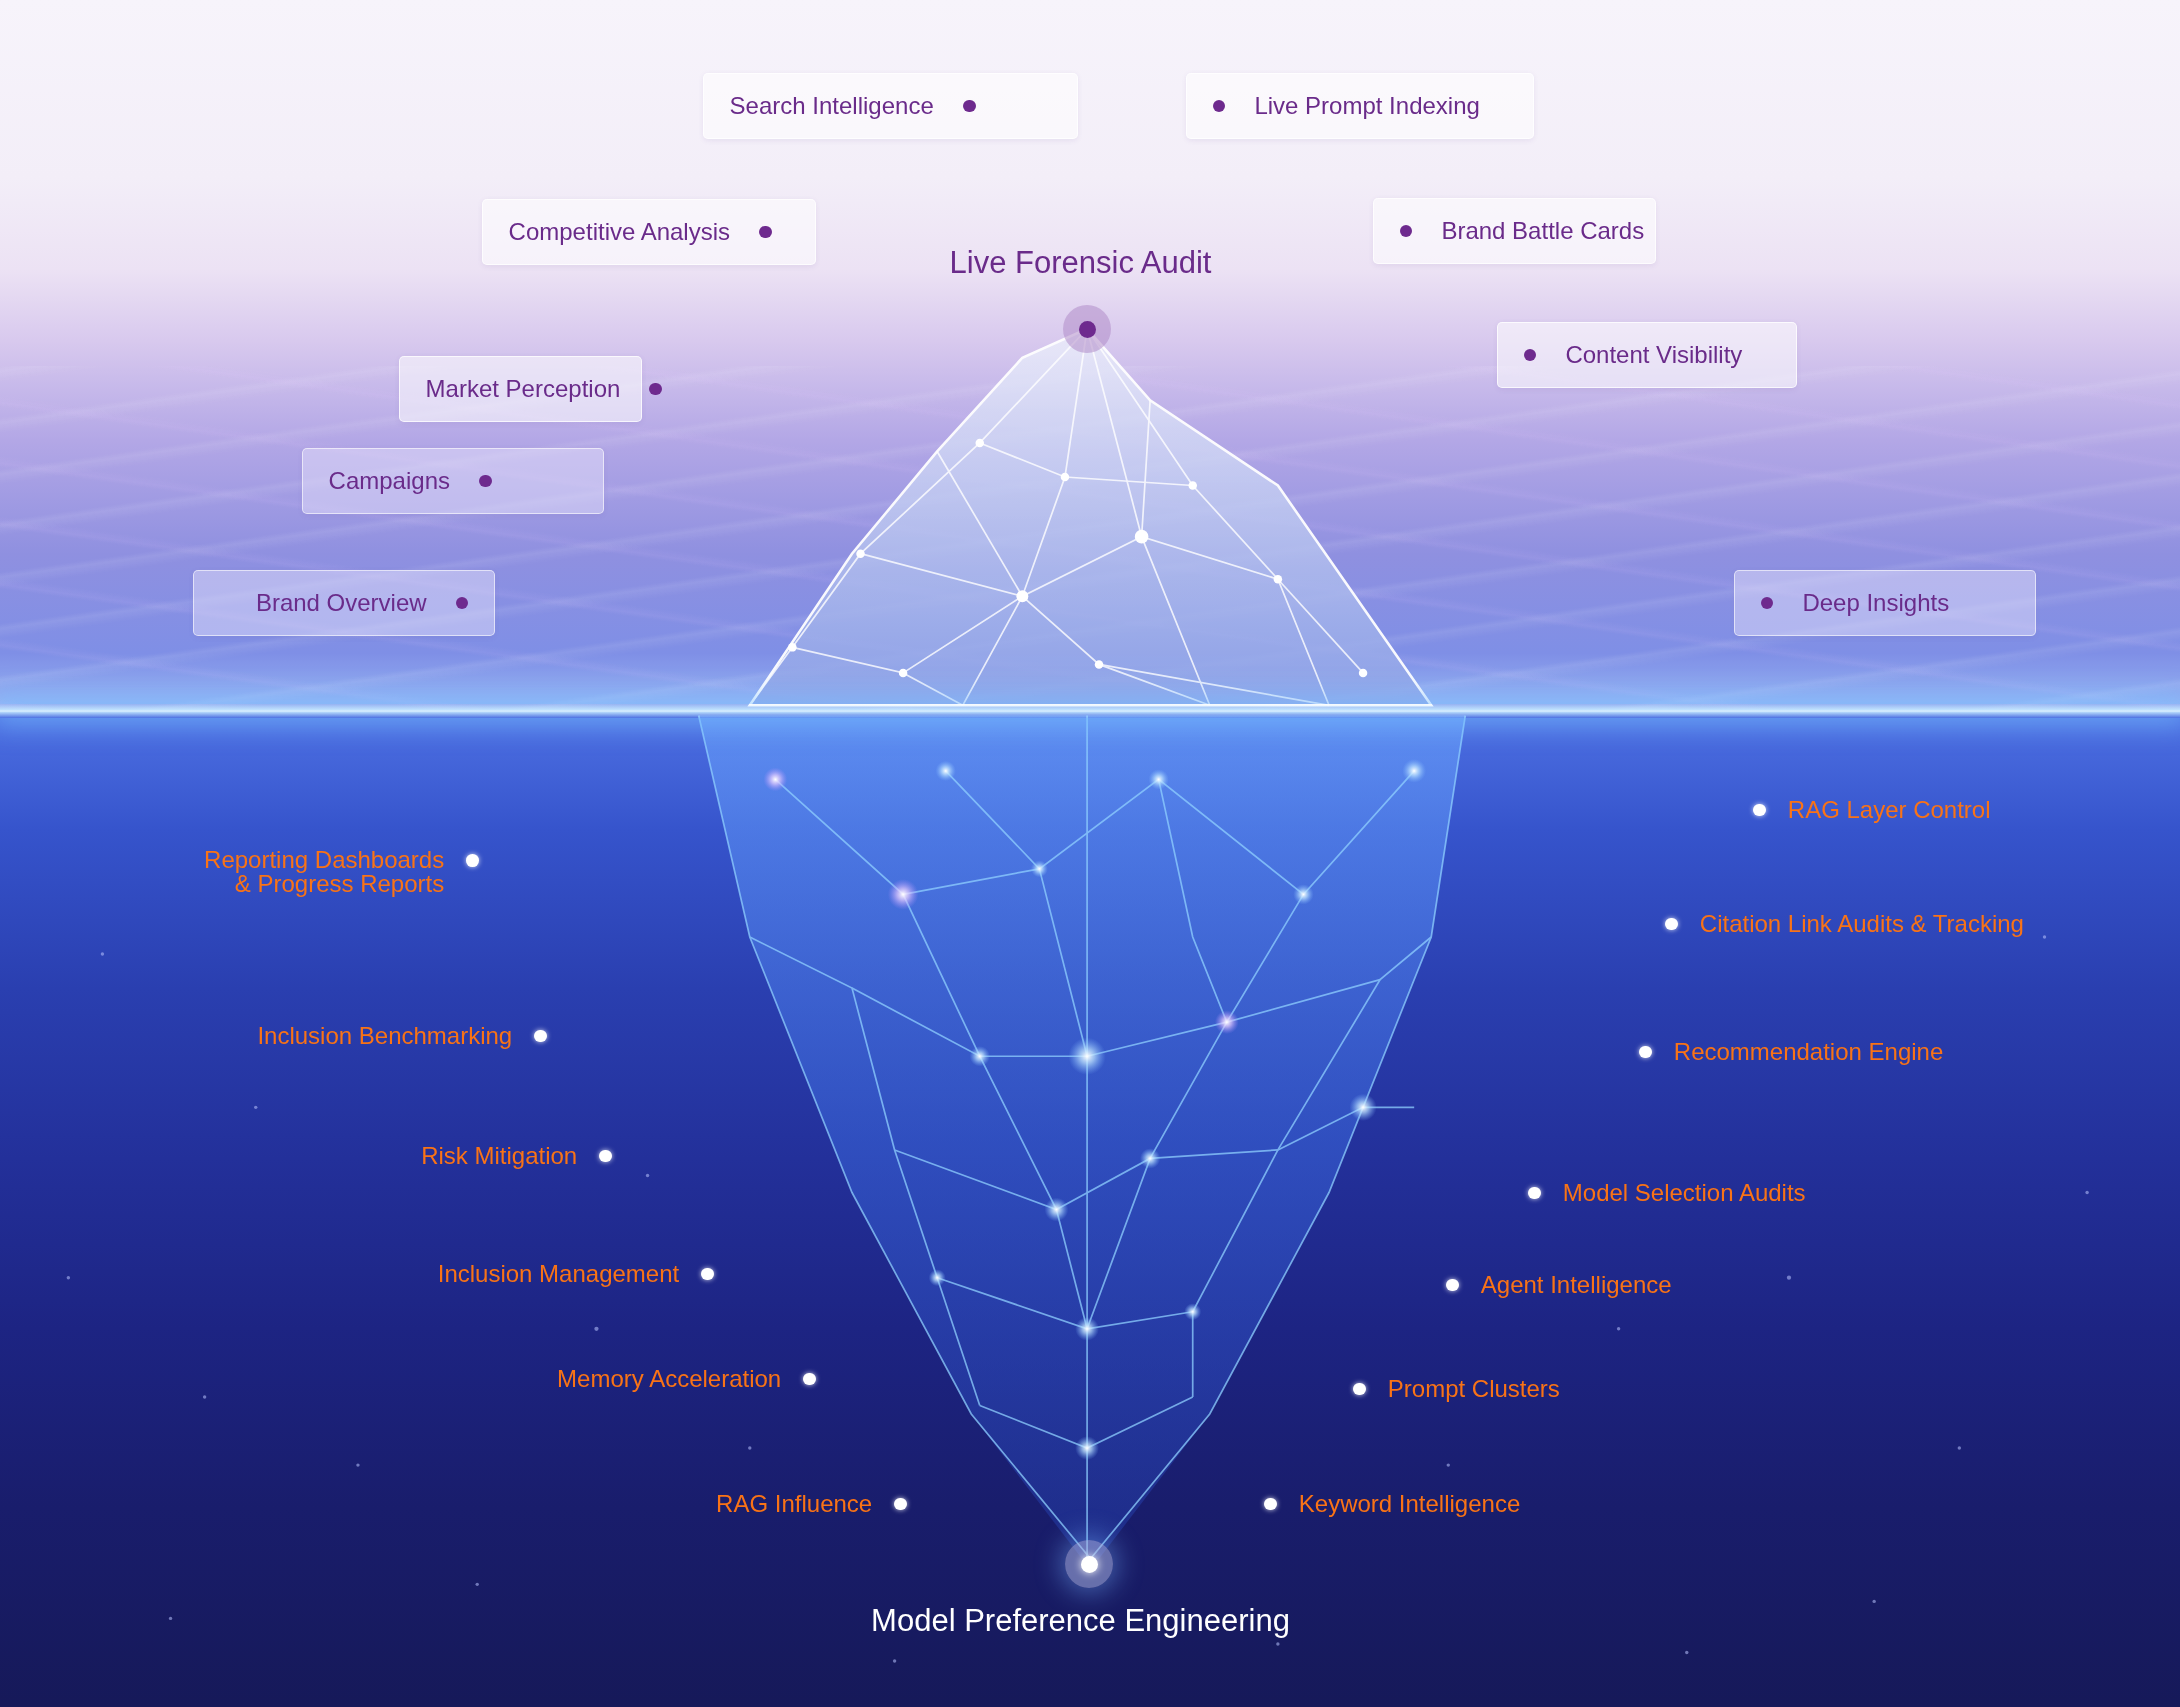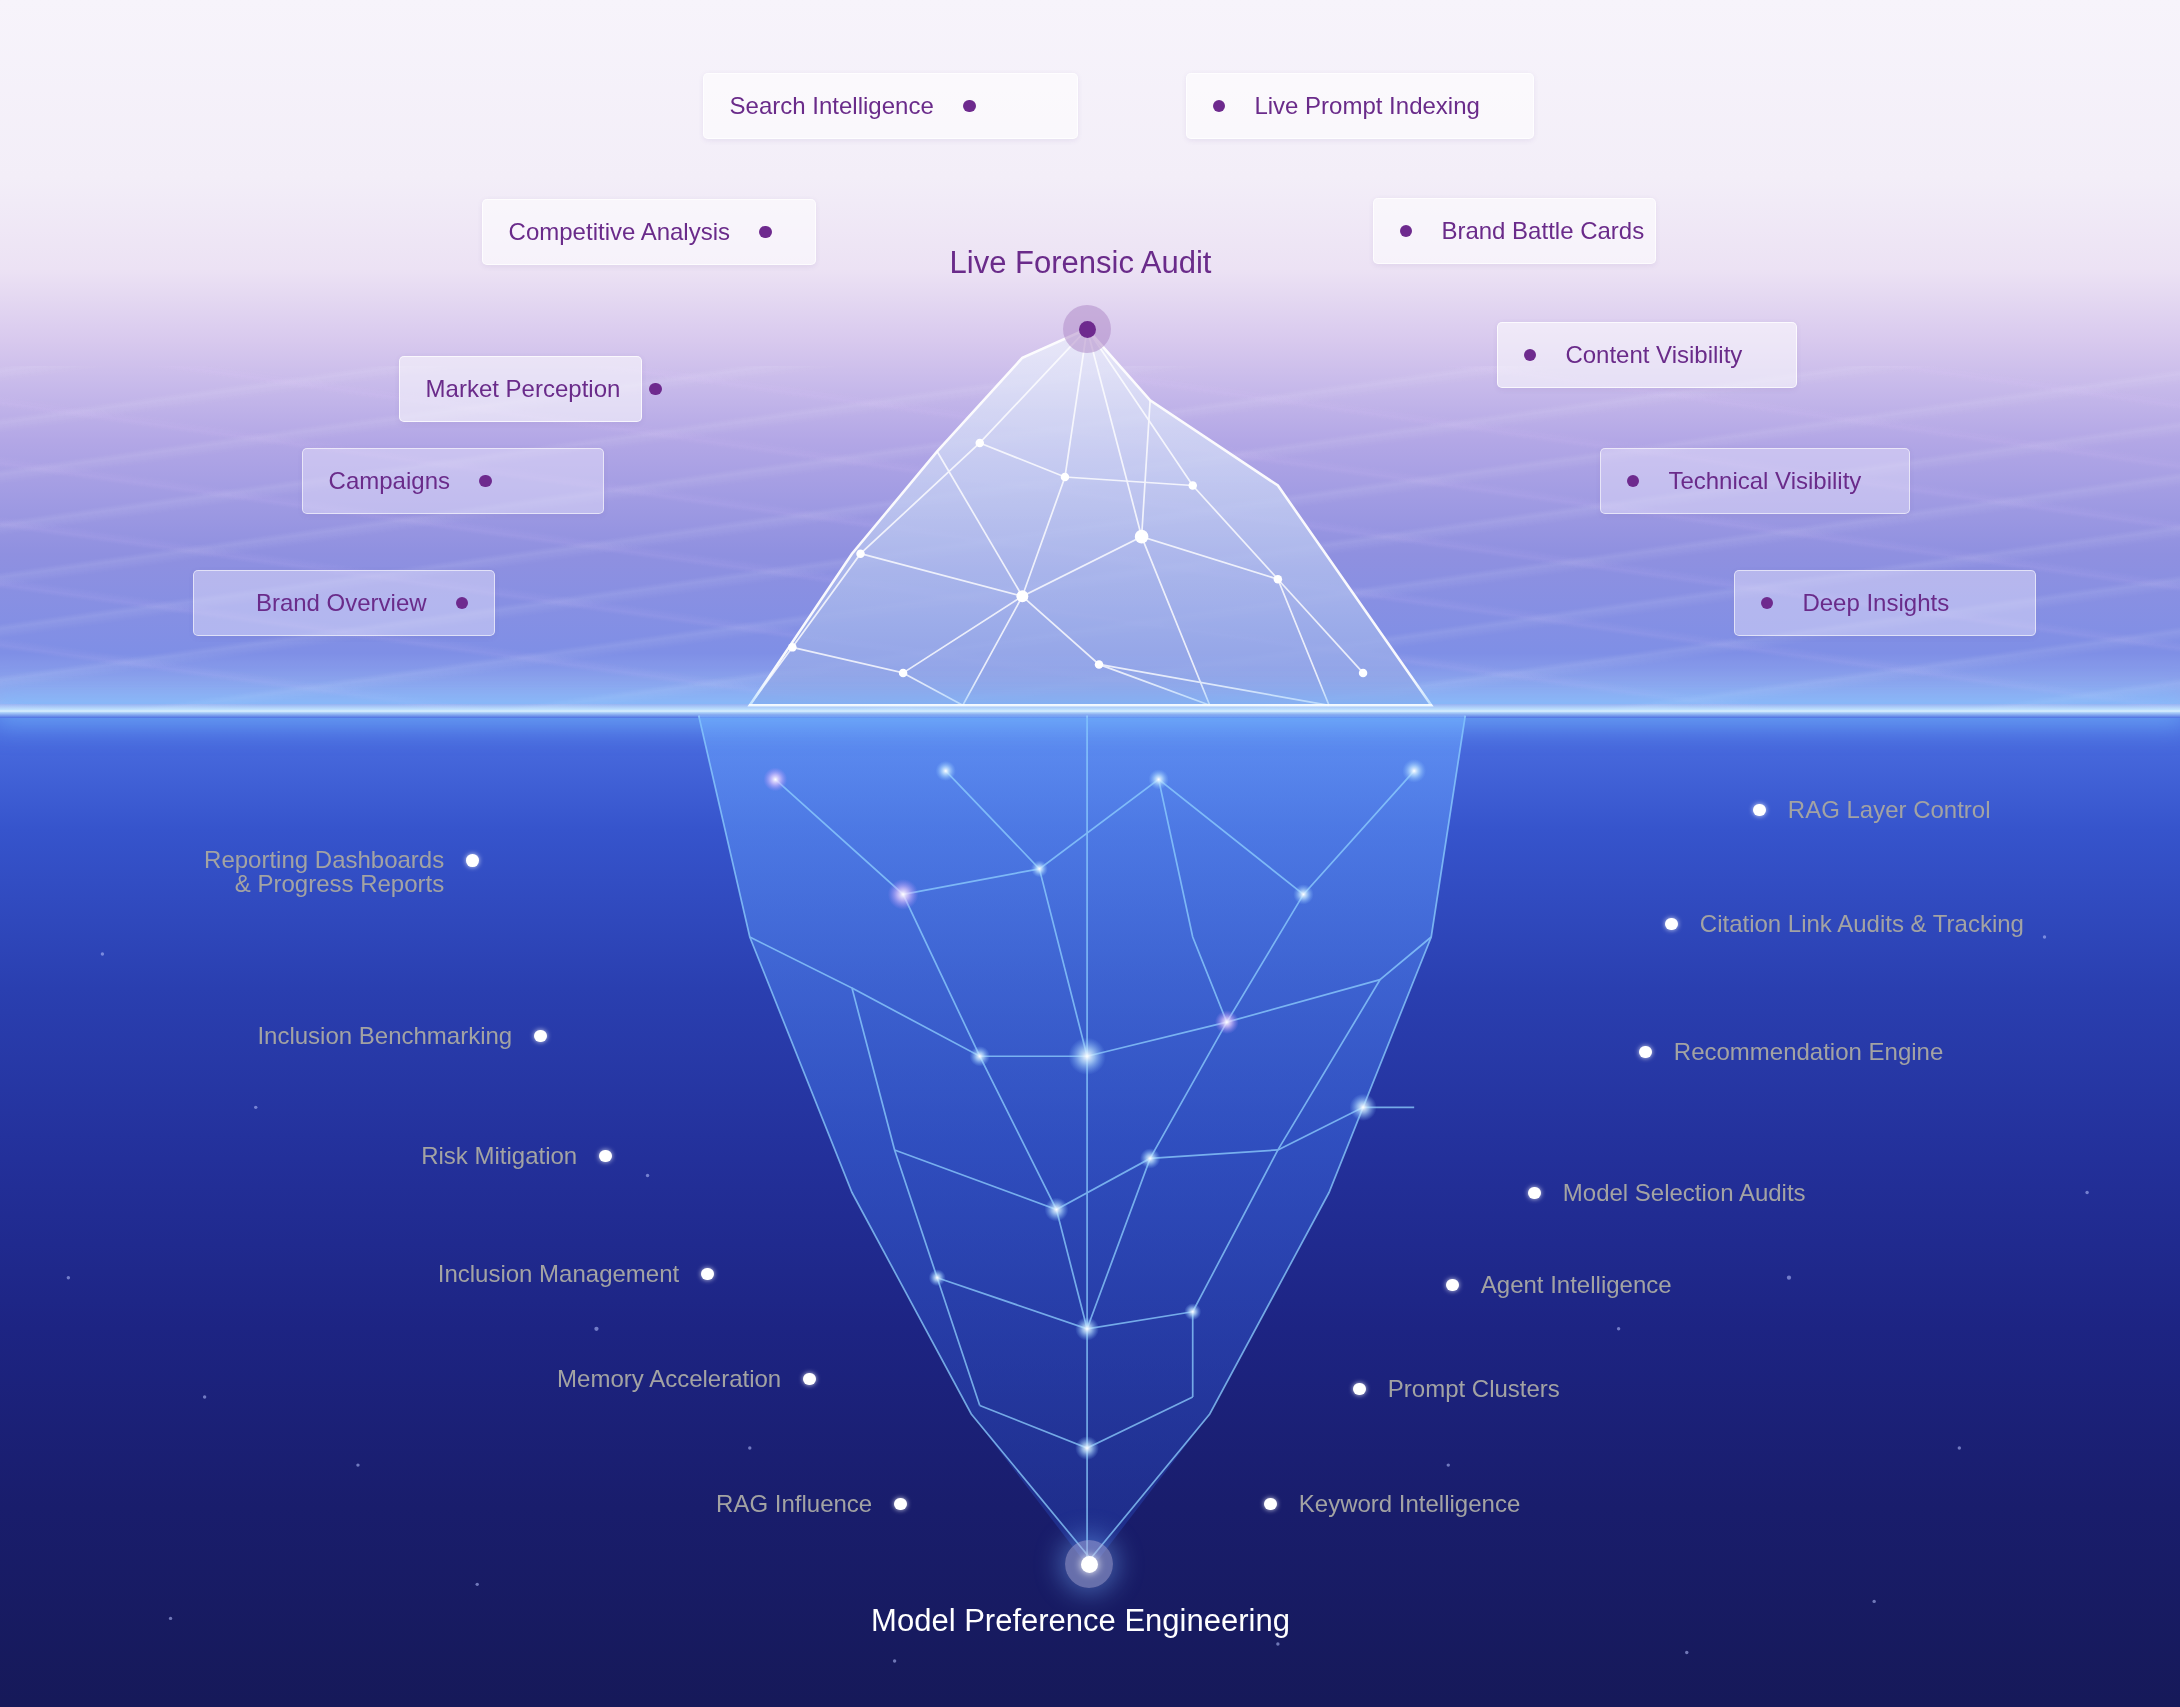--- a/index.html
+++ b/index.html
@@ -42,21 +42,21 @@
     color: #6a2b8a; font-size: 24px; white-space: nowrap;
   }
   .pill.low { background: rgba(235,230,252,0.45); border-color: rgba(255,255,255,0.6); }
   .pill .dot {
     width: 12.8px; height: 12.8px; border-radius: 50%; background: #6e2a8e; flex: 0 0 auto;
   }
 
   
   .uw {
     position: absolute; display: flex; align-items: center; gap: 22px;
-    color: #a3a3a3; font-size: 24px; white-space: nowrap; line-height: 24px;
+    color: #f97316; font-size: 24px; white-space: nowrap; line-height: 24px;
   }
   .uw .dot {
     width: 12.8px; height: 12.8px; border-radius: 50%; background: #ffffff; flex: 0 0 auto;
     box-shadow: 0 0 5.1px rgba(255,255,255,0.8);
   }
   .uw .multi { text-align: right; line-height: 24px; }
 
   .title-top {
     position: absolute; left: 910px; top: 245px; width: 341px; text-align: center;
     color: #6a2b8a; font-size: 31px;
@@ -232,24 +232,20 @@
     <span>Live Prompt Indexing</span>
   </div>
   <div class="pill" style="left:1373px; top:198px; width:283px;">
     <span class="dot"></span>
     <span>Brand Battle Cards</span>
   </div>
   <div class="pill" style="left:1497px; top:322px; width:300px;">
     <span class="dot"></span>
     <span>Content Visibility</span>
   </div>
-  <div class="pill low" style="left:1600px; top:448px; width:310px;">
-    <span class="dot"></span>
-    <span>Technical Visibility</span>
-  </div>
   <div class="pill low" style="left:1709px; top:570px; width:302px;margin-left:25px;">
     <span class="dot"></span>
     <span>Deep Insights</span>
   </div>
 
   <div class="uw" style="right:1702px; top:848px;">
     <div class="multi">
       <div>Reporting Dashboards</div>
       <div>&amp; Progress Reports</div>
     </div>

